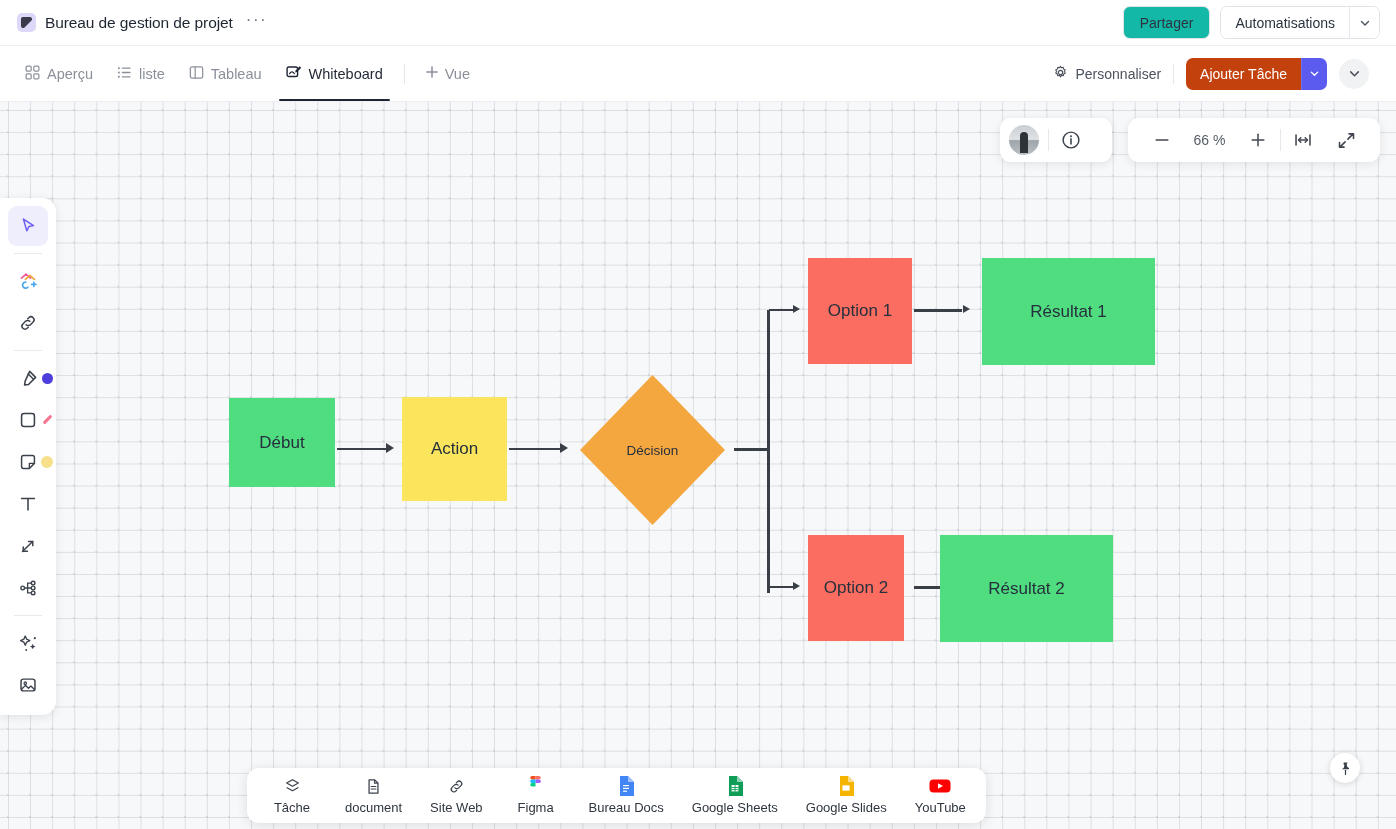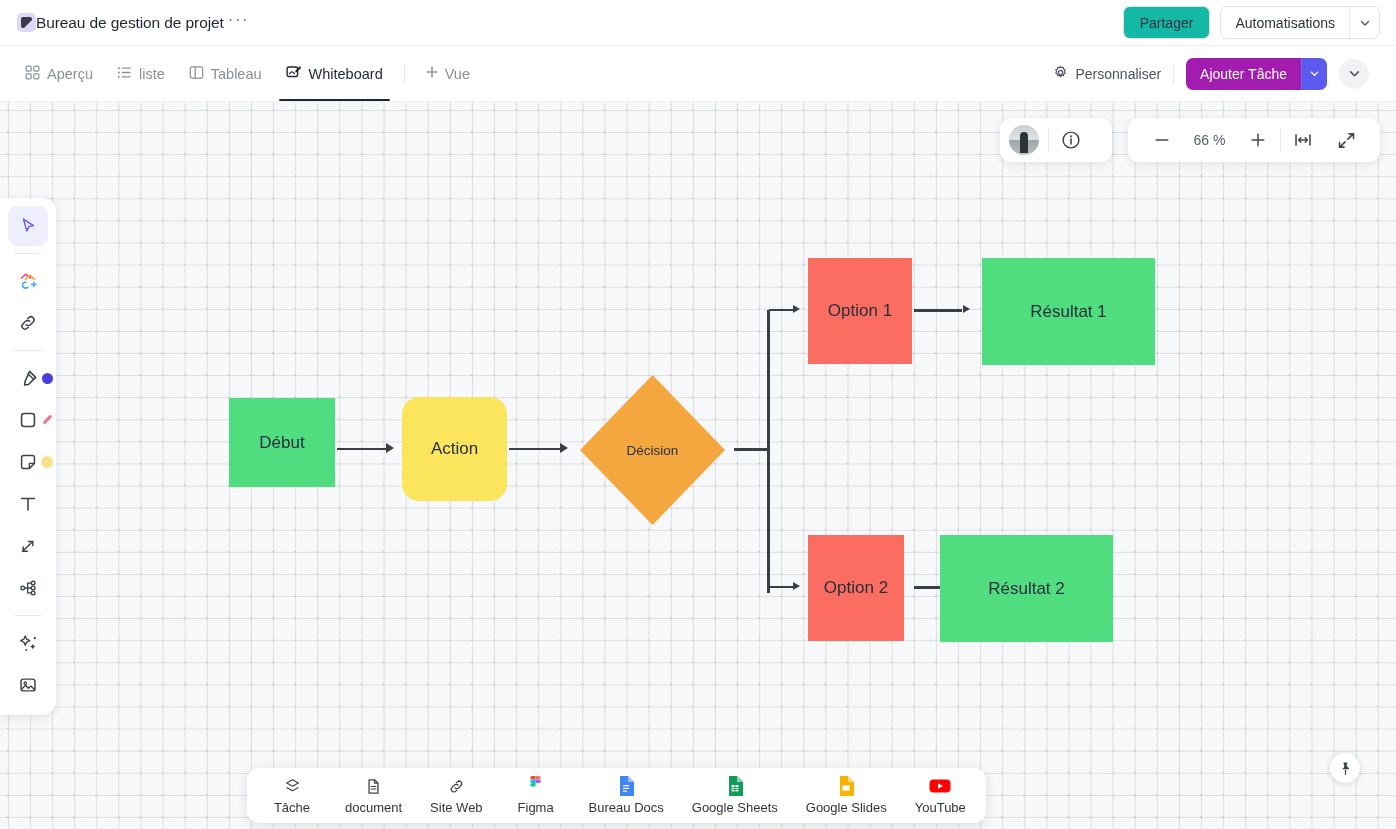--- a/index.html
+++ b/index.html
@@ -12,21 +12,21 @@
   }
   .app { position: relative; width: 1396px; height: 829px; }
 
   
   .titlebar {
     position: absolute; left: 0; top: 0; width: 1396px; height: 46px;
     display: flex; align-items: center;
     border-bottom: 1px solid #eceef1;
     background: #fff;
   }
-  .title-left { display: flex; align-items: center; padding-left: 17px; }
+  .title-left { display: flex; align-items: center; gap: 9px; padding-left: 17px; }
   .app-icon {
     width: 19px; height: 19px; border-radius: 5px; background: #ded8f8;
     display: flex; align-items: center; justify-content: center;
   }
   .app-icon-glyph { width: 11px; height: 11px; background: #3a3a4a; border-radius: 2px; position: relative; }
   .app-icon-glyph::after {
     content: ""; position: absolute; right: 0; bottom: 0;
     border-width: 4px; border-style: solid;
     border-color: transparent #ded8f8 #ded8f8 transparent;
   }
@@ -67,21 +67,21 @@
     content: ""; position: absolute; left: 4px; right: 4px; bottom: 0; height: 2.5px; background: #1f2633; border-radius: 2px;
   }
   .tab-sep { width: 1px; height: 20px; background: #e3e6ea; margin: 0 8px; }
   .tab-add { display: flex; align-items: center; gap: 6px; font-size: 14.5px; color: #8a9099; padding: 0 10px; cursor: pointer; }
 
   .tabbar-right { margin-left: auto; display: flex; align-items: center; gap: 12px; padding-right: 27px; }
   .customize { display: flex; align-items: center; gap: 7px; font-size: 14px; color: #4b525e; cursor: pointer; }
   .vsep { width: 1px; height: 20px; background: #e3e6ea; }
   .primary-split { display: flex; align-items: stretch; height: 32px; border-radius: 7px; overflow: hidden; }
   .primary-main {
-    background: #a21caf; color: #fff; font-size: 14px; padding: 0 14px;
+    background: #c2410c; color: #fff; font-size: 14px; padding: 0 14px;
     display: flex; align-items: center; cursor: pointer;
   }
   .primary-caret {
     background: #5b5bef; width: 26px; display: flex; align-items: center; justify-content: center;
     border-left: 1px solid #7070f2; cursor: pointer;
   }
   .round-caret {
     width: 30px; height: 30px; border-radius: 50%; background: #f1f2f4;
     display: flex; align-items: center; justify-content: center; cursor: pointer;
   }
@@ -315,21 +315,21 @@
       <div class="conn" style="left:914px; top:207px; width:48px; height:3px;"></div>
       <div class="arrowhead" style="left:963px; top:203px; border-top:4.5px solid transparent; border-bottom:4.5px solid transparent; border-left:7px solid #3a3f47;"></div>
 
       <div class="conn" style="left:914px; top:484px; width:48px; height:3px;"></div>
       <div class="arrowhead" style="left:963px; top:480px; border-top:4.5px solid transparent; border-bottom:4.5px solid transparent; border-left:7px solid #3a3f47;"></div>
 
       <div class="node n-green" style="left:229px; top:296px; width:106px; height:89px;">
         <span>Début</span>
       </div>
 
-      <div class="node n-yellow" style="left:402px; top:295px; width:105px; height:104px;border-radius:17px;">
+      <div class="node n-yellow" style="left:402px; top:295px; width:105px; height:104px;">
         <span>Action</span>
       </div>
 
       <div class="diamond" style="left:580px; top:273px; width:145px; height:150px;">
         <svg class="dsvg" width="145" height="150" viewBox="0 0 145 150">
             <polygon points="72.5,0 145,75 72.5,150 0,75" fill="#f5a73f"></polygon>
           </svg>
         <div class="dlabel">
             <span>Décision</span>
           </div>

